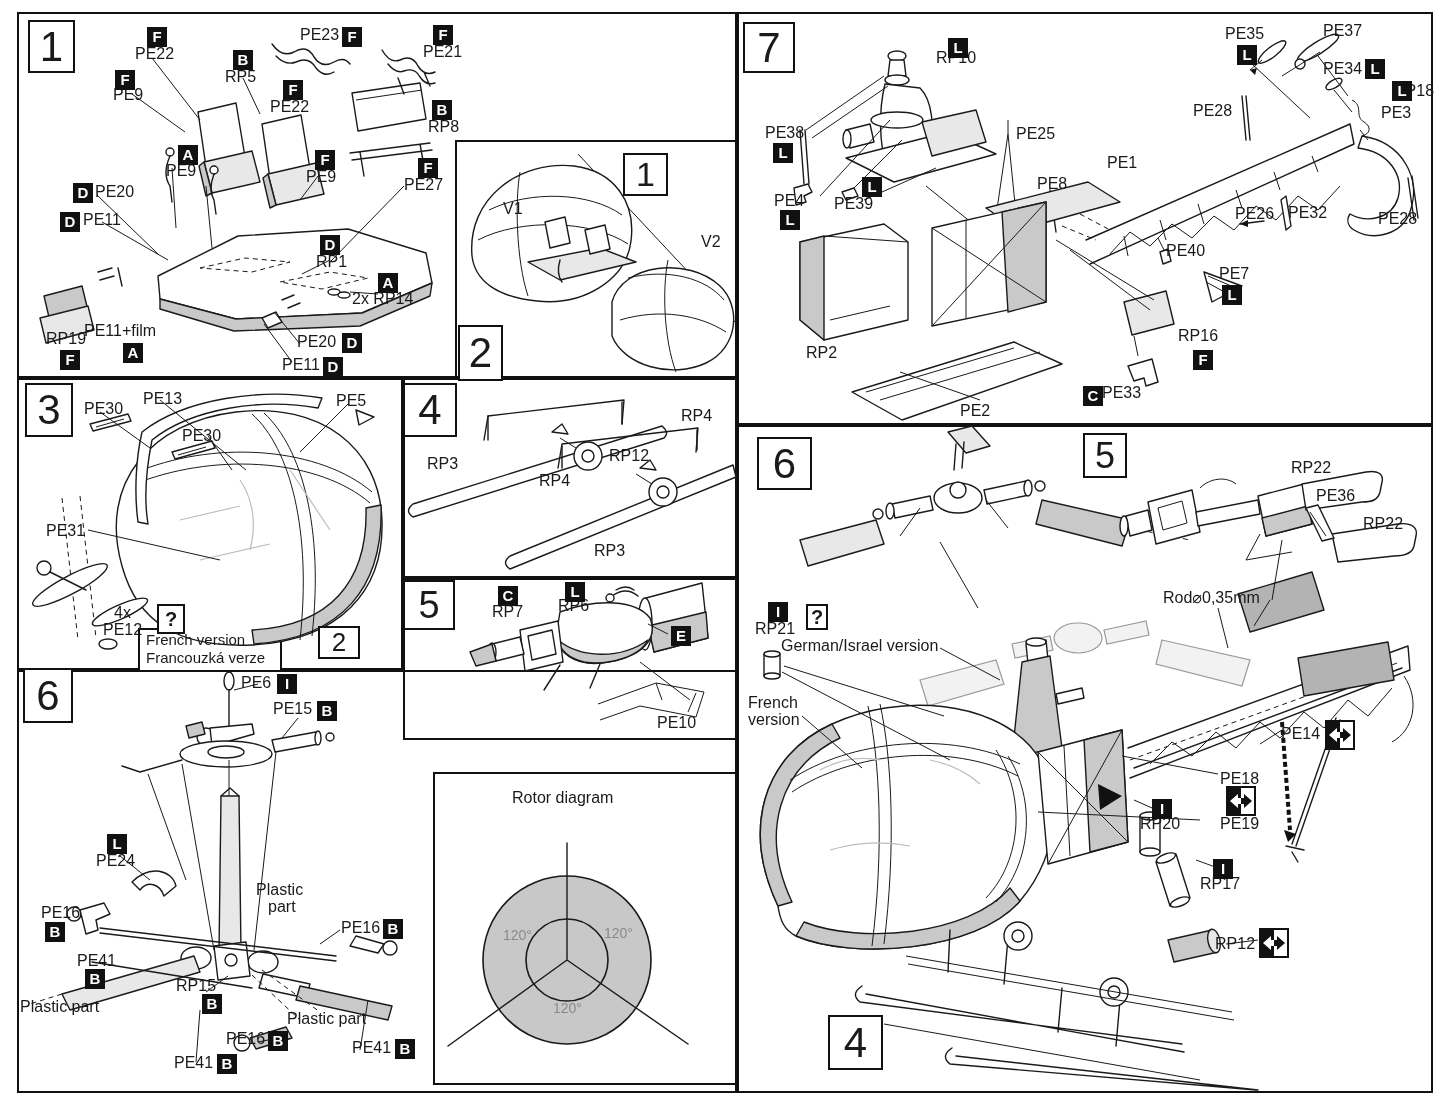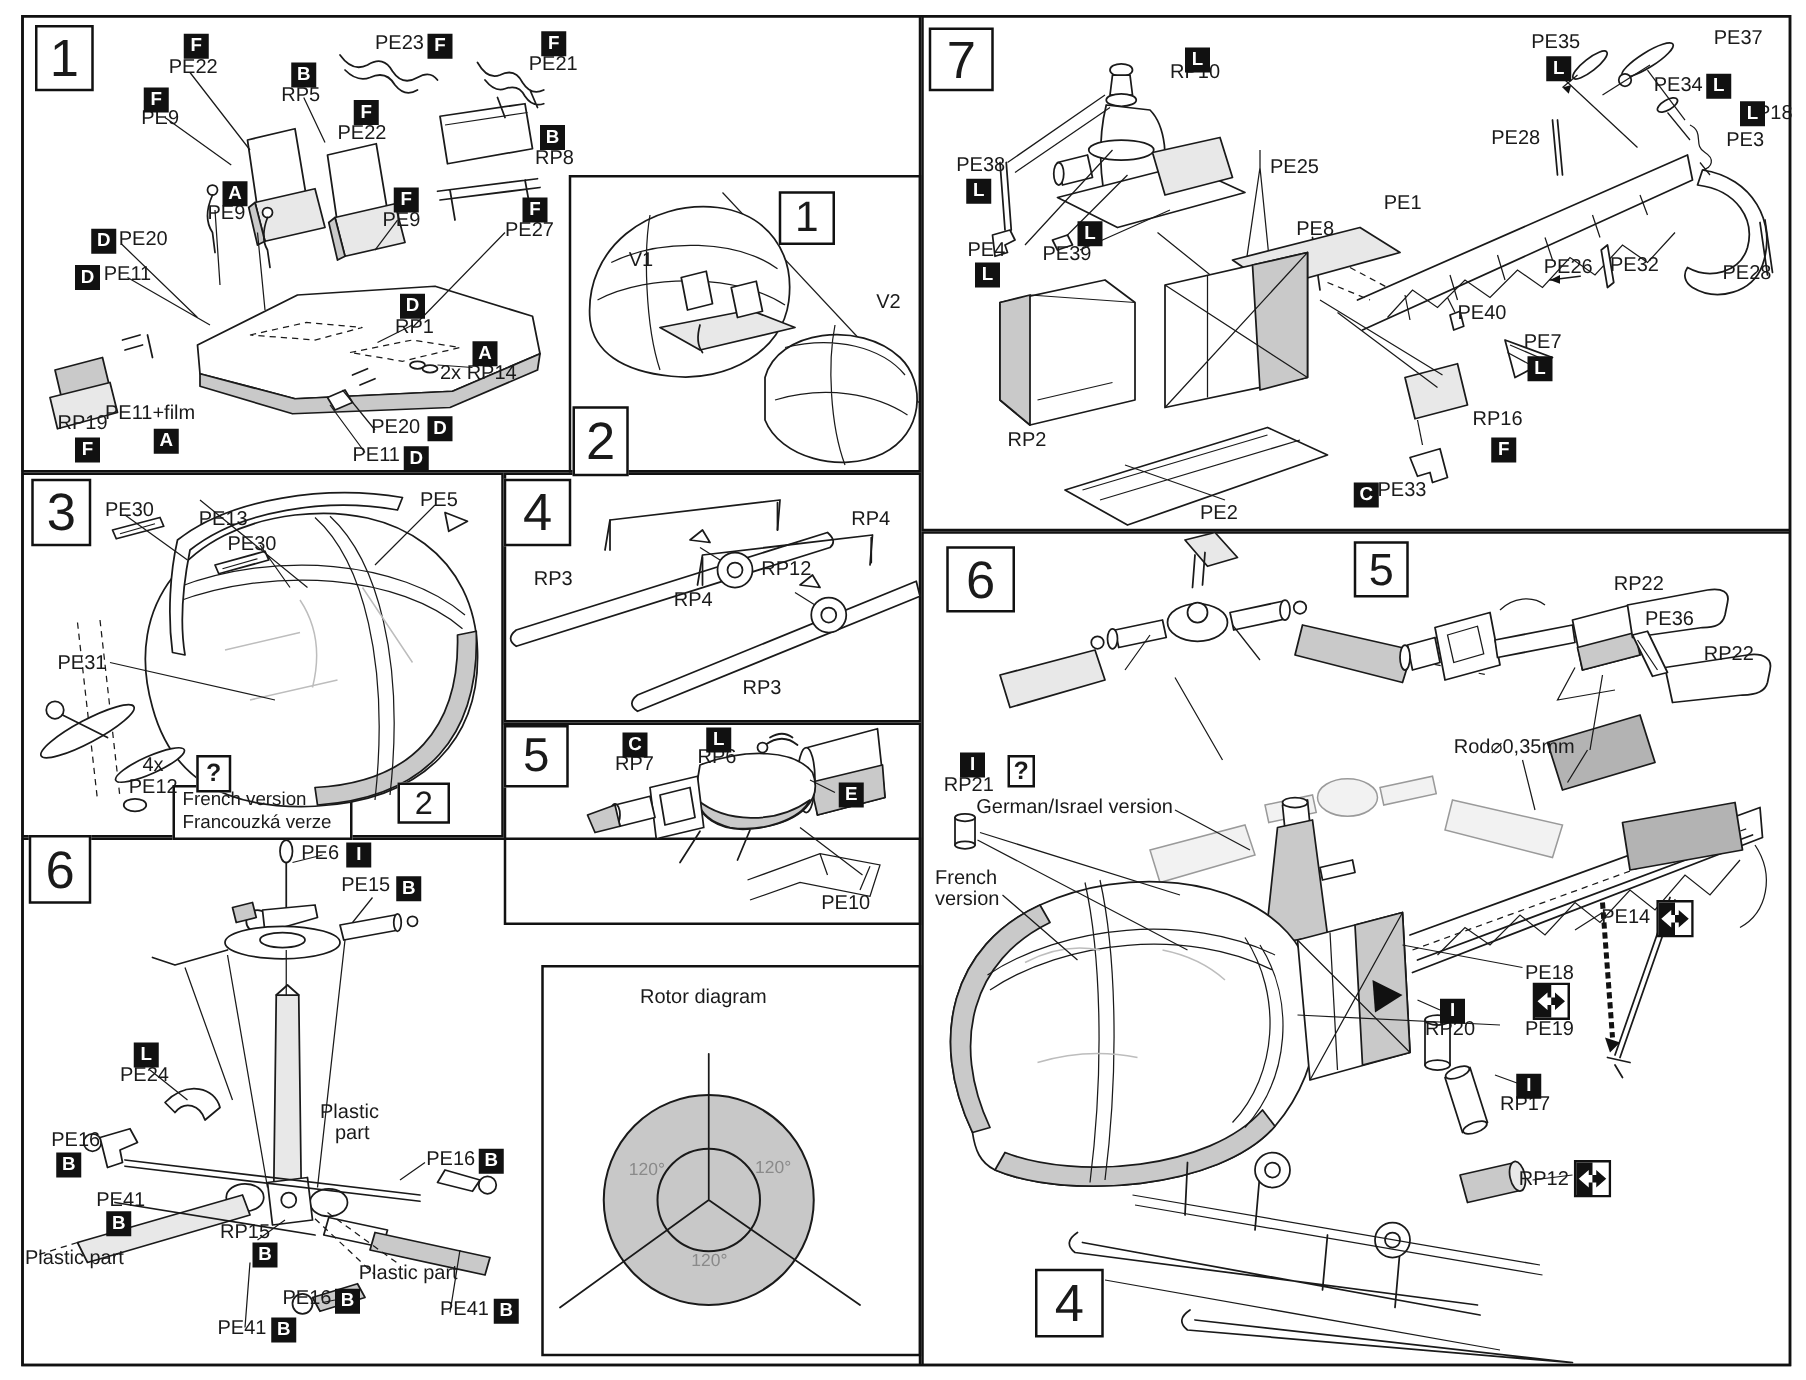--- a/index.html
+++ b/index.html
@@ -328,21 +328,21 @@
       <div class="lbl" style="left: 83px; top: 212px;">PE11</div>
       <div class="lbl" style="left: 316px; top: 254px;">RP1</div>
       <div class="lbl" style="left: 352px; top: 291px;">2x RP14</div>
       <div class="lbl" style="left: 46px; top: 331px;">RP19</div>
       <div class="lbl" style="left: 84px; top: 323px;">PE11+film</div>
       <div class="lbl" style="left: 297px; top: 334px;">PE20</div>
       <div class="lbl" style="left: 282px; top: 357px;">PE11</div>
       <div class="lbl" style="left: 503px; top: 201px;">V1</div>
       <div class="lbl" style="left: 701px; top: 234px;">V2</div>
       <div class="lbl" style="left: 84px; top: 401px;">PE30</div>
-      <div class="lbl" style="left: 143px; top: 408px; margin-left: 16px;">PE13</div>
+      <div class="lbl" style="left: 143px; top: 391px;">PE13</div>
       <div class="lbl" style="left: 182px; top: 428px;">PE30</div>
       <div class="lbl" style="left: 336px; top: 393px;">PE5</div>
       <div class="lbl" style="left: 46px; top: 523px;">PE31</div>
       <div class="lbl" style="left: 114px; top: 605px;">4x</div>
       <div class="lbl" style="left: 103px; top: 622px;">PE12</div>
       <div class="lbl" style="left: 146px; top: 632px; font-size: 15px;">French version</div>
       <div class="lbl" style="left: 146px; top: 650px; font-size: 15px;">Francouzká verze</div>
       <div class="lbl" style="left: 427px; top: 456px;">RP3</div>
       <div class="lbl" style="left: 681px; top: 408px;">RP4</div>
       <div class="lbl" style="left: 539px; top: 473px;">RP4</div>
@@ -370,21 +370,21 @@
       <div class="lbl" style="left: 604px; top: 926px; font-size: 14px; color: rgb(138, 138, 138);">120°</div>
       <div class="lbl" style="left: 553px; top: 1001px; font-size: 14px; color: rgb(138, 138, 138);">120°</div>
       <div class="lbl" style="left: 936px; top: 50px;">RP10</div>
       <div class="lbl" style="left: 765px; top: 125px;">PE38</div>
       <div class="lbl" style="left: 774px; top: 193px;">PE4</div>
       <div class="lbl" style="left: 834px; top: 196px;">PE39</div>
       <div class="lbl" style="left: 1016px; top: 126px;">PE25</div>
       <div class="lbl" style="left: 1037px; top: 176px;">PE8</div>
       <div class="lbl" style="left: 1107px; top: 155px;">PE1</div>
       <div class="lbl" style="left: 1225px; top: 26px;">PE35</div>
-      <div class="lbl" style="left: 1323px; top: 23px; margin-left: 48px;">PE37</div>
+      <div class="lbl" style="left: 1323px; top: 23px;">PE37</div>
       <div class="lbl" style="left: 1323px; top: 61px;">PE34</div>
       <div class="lbl" style="left: 1348px; top: 83px; margin-left: 46px;">RP18</div>
       <div class="lbl" style="left: 1381px; top: 105px;">PE3</div>
       <div class="lbl" style="left: 1193px; top: 103px;">PE28</div>
       <div class="lbl" style="left: 1235px; top: 206px;">PE26</div>
       <div class="lbl" style="left: 1288px; top: 205px;">PE32</div>
       <div class="lbl" style="left: 1378px; top: 211px;">PE28</div>
       <div class="lbl" style="left: 1166px; top: 243px;">PE40</div>
       <div class="lbl" style="left: 1219px; top: 266px;">PE7</div>
       <div class="lbl" style="left: 1178px; top: 328px;">RP16</div>

